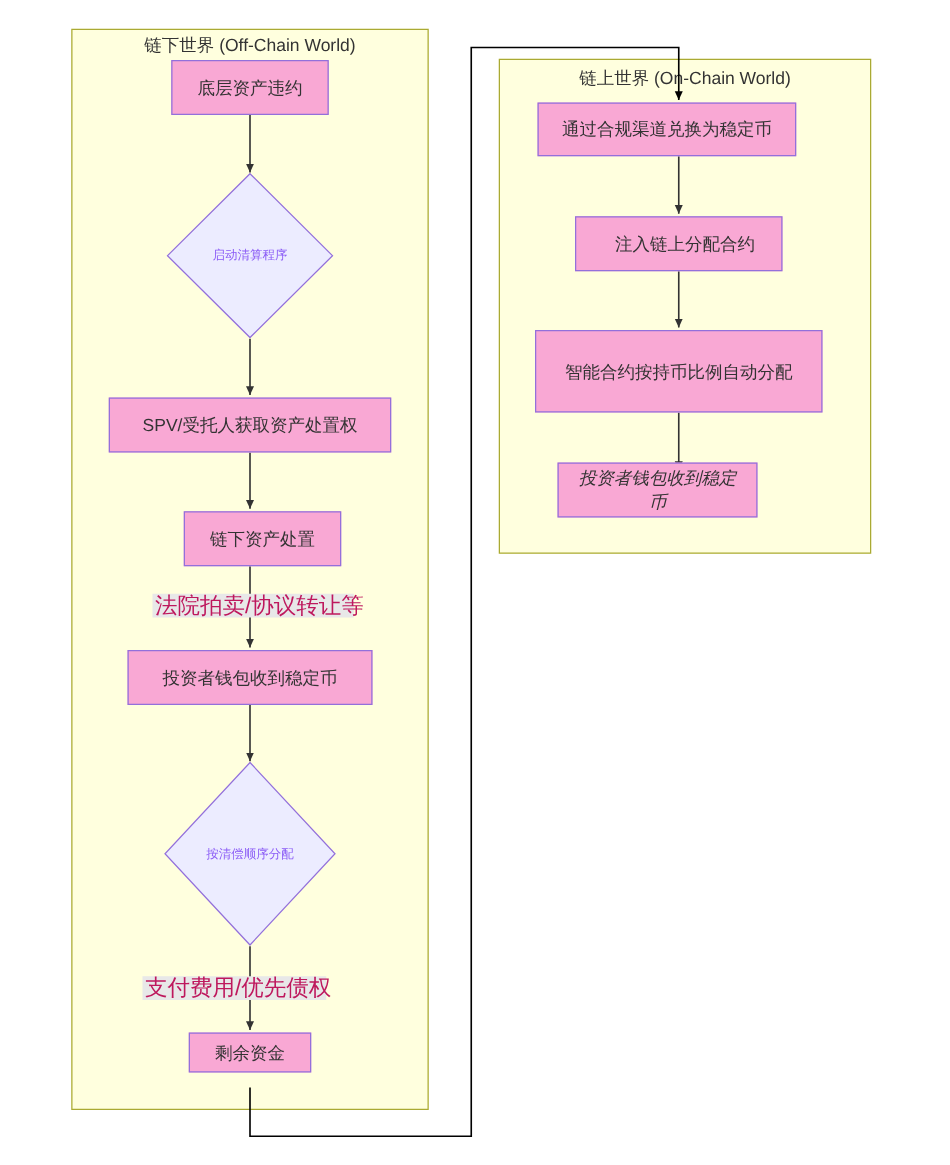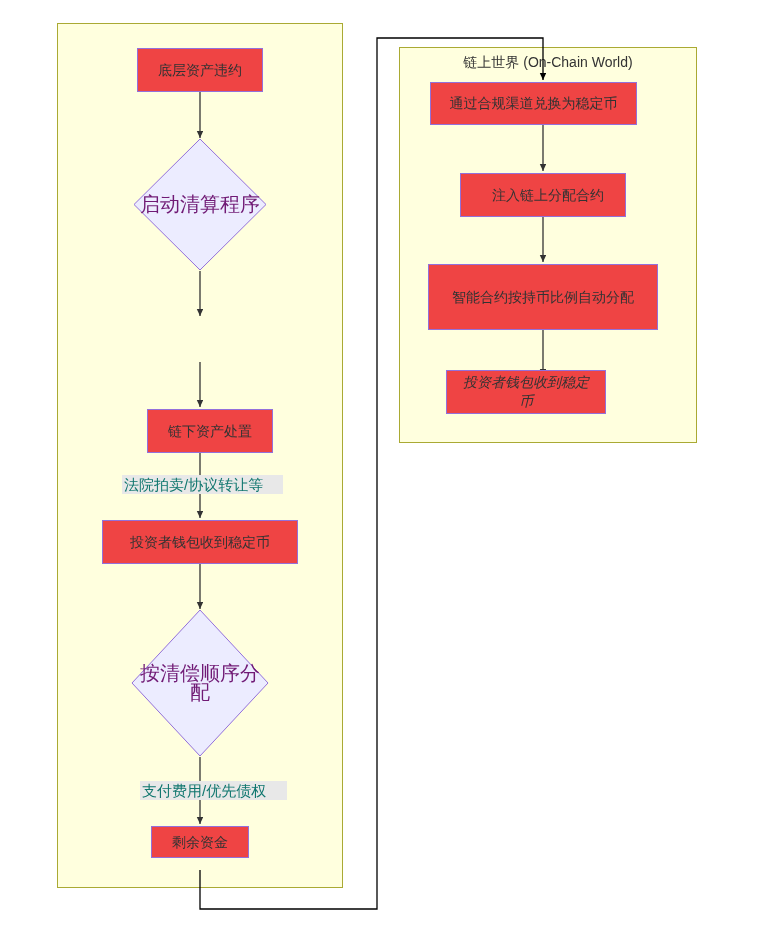--- a/index.html
+++ b/index.html
@@ -37,21 +37,21 @@
     position: absolute;
     font-size: 14px;
     color: #333333;
     white-space: nowrap;
     text-align: center;
     line-height: 16px;
   }
   .node {
     position: absolute;
     box-sizing: border-box;
-    background: #ef4444;
+    background: #f9a8d4;
     border: 1px solid #9370db;
     color: #333333;
     font-size: 14px;
     line-height: 19px;
     display: flex;
     align-items: center;
     justify-content: center;
     text-align: center;
     padding: 2px 10px;
   }
@@ -67,43 +67,44 @@
     overflow: visible;
   }
   .diamond-label {
     position: absolute;
     left: 0; top: 0;
     width: 100%;
     height: 100%;
     display: flex;
     align-items: center;
     justify-content: center;
-    font-size: 20px;
-    color: #701a75;
+    font-size: 10px;
+    color: #8b5cf6;
     text-align: center;
     line-height: 19px;
     pointer-events: none;
   }
   .edge-label {
     position: absolute;
-    font-size: 15px;
-    color: #0f766e;
+    font-size: 18px;
+    color: #be185d;
     background: #e8e8e8;
     line-height: 17px;
     padding: 1px 2px;
     white-space: nowrap;
     text-align: left;
   }
 </style>
 </head>
 <body>
 
 <div id="canvas">
 
   <div class="subgraph-box" style="left:57px; top:23px; width:286px; height:865px;"></div>
+  <div class="subgraph-title" style="left:57px; top:28px; width:286px;">链下世界 (Off-Chain World)</div>
 
   <div class="subgraph-box" style="left:399px; top:47px; width:298px; height:396px;"></div>
   <div class="subgraph-title" style="left:399px; top:54px; width:298px;">链上世界 (On-Chain World)</div>
 
   <svg class="layer" viewBox="0 0 760 932">
     <defs>
       <marker id="arrow" markerWidth="9" markerHeight="9" refX="7" refY="3.2" orient="auto" markerUnits="userSpaceOnUse">
         <path d="M0,0 L7,3.2 L0,6.4 z" fill="#333333"></path>
       </marker>
       <marker id="arrow-blk" markerWidth="9" markerHeight="9" refX="7" refY="3.2" orient="auto" markerUnits="userSpaceOnUse">
@@ -139,35 +140,36 @@
 
   <div class="node rect" style="left:137px; top:48px; width:126px; height:44px;">底层资产违约</div>
 
   <div class="diamond-wrap" style="left:133px; top:138px; width:134px; height:133px;">
     <svg width="134" height="133" viewBox="0 0 134 133">
       <polygon points="67,1 133,66.5 67,132 1,66.5" fill="#ececff" stroke="#9370db" stroke-width="1"></polygon>
     </svg>
     <div class="diamond-label">启动清算程序</div>
   </div>
 
+  <div class="node rect" style="left:87px; top:318px; width:226px; height:44px;">SPV/受托人获取资产处置权</div>
 
   <div class="node rect" style="left:147px; top:409px; width:126px; height:44px;">链下资产处置</div>
 
   <div class="edge-label" style="left:122px; top:475px; width:157px;">法院拍卖/协议转让等</div>
 
   <div class="node rect" style="left:102px; top:520px; width:196px; height:44px;">投资者钱包收到稳定币</div>
 
   <div class="diamond-wrap" style="left:131px; top:609px; width:138px; height:148px;">
     <svg width="138" height="148" viewBox="0 0 138 148">
       <polygon points="69,1 137,74 69,147 1,74" fill="#ececff" stroke="#9370db" stroke-width="1"></polygon>
     </svg>
     <div class="diamond-label">按清偿顺序分配</div>
   </div>
 
-  <div class="edge-label" style="left:140px; top:781px; width:143px;">支付费用/优先债权</div>
+  <div class="edge-label" style="left:114px; top:781px; width:143px;">支付费用/优先债权</div>
 
   <div class="node rect" style="left:151px; top:826px; width:98px; height:32px;">剩余资金</div>
 
   <div class="node rect" style="left:430px; top:82px; width:207px; height:43px;">通过合规渠道兑换为稳定币</div>
 
   <div class="node rect" style="left:460px; top:173px; width:166px; height:44px;padding-left:20px;">注入链上分配合约</div>
 
   <div class="node rect" style="left:428px; top:264px; width:230px; height:66px;">智能合约按持币比例自动分配</div>
 
   <div class="node rect" style="left:446px; top:370px; width:160px; height:44px;font-style:italic;">投资者钱包收到稳定币</div>

